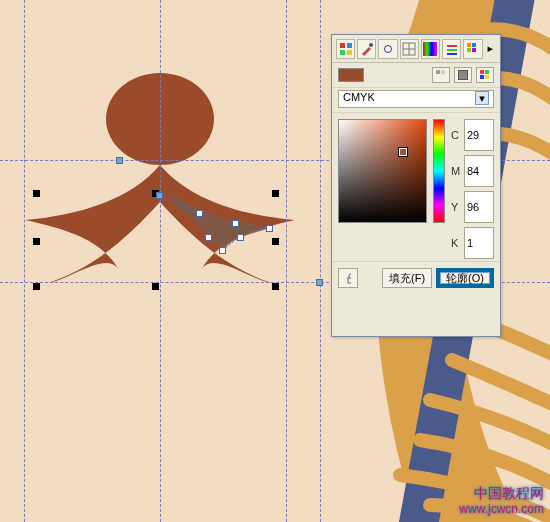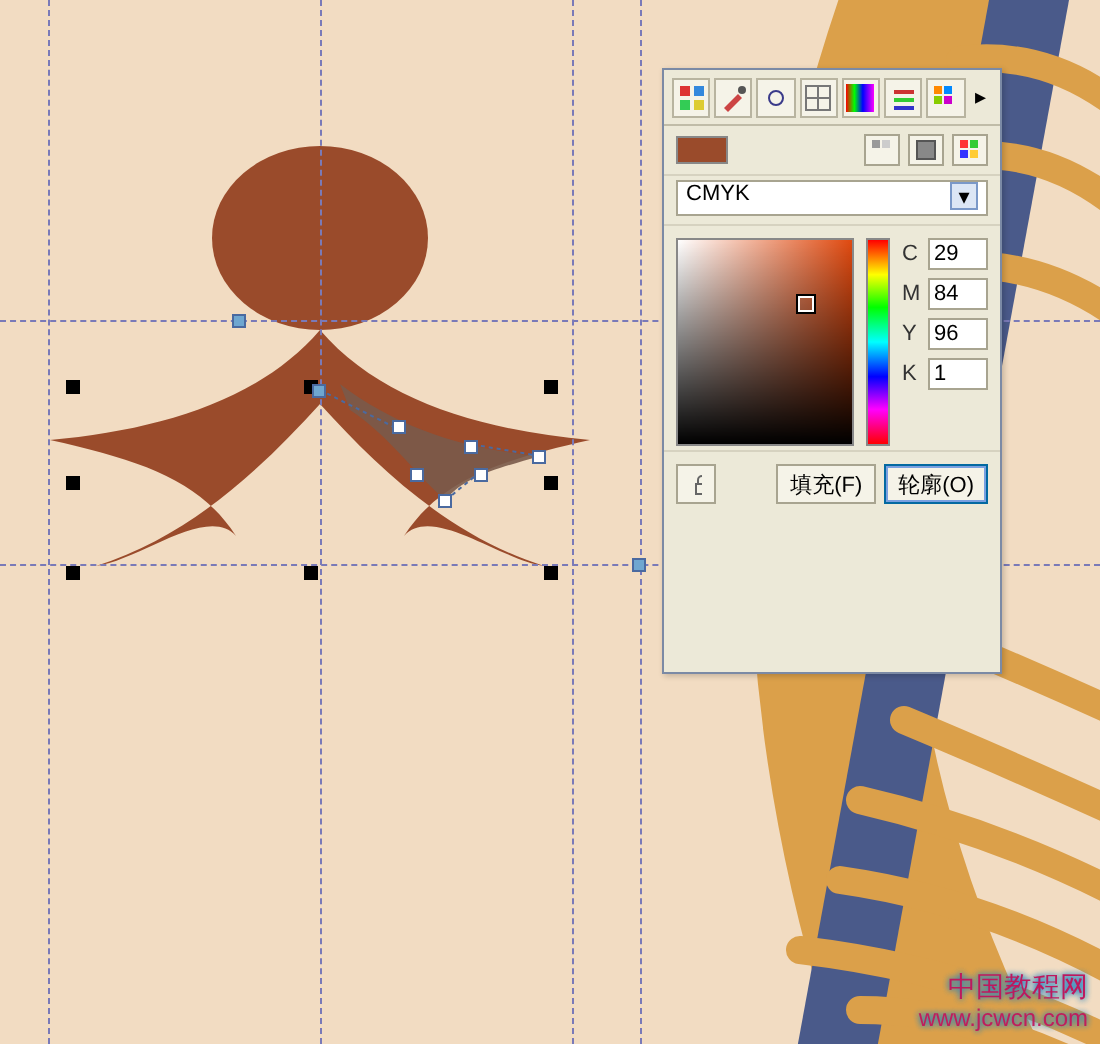--- a/index.html
+++ b/index.html
@@ -63,25 +63,25 @@
       linear-gradient(to bottom, rgba(0,0,0,0) 0%, #000 100%),
       linear-gradient(to right, #fff 0%, #e04a10 100%);
   }
   .sv-marker { position:absolute; width:8px; height:8px; border:1px solid #fff; outline:1px solid #000; left:60px; top:28px; }
   .hue-bar { width: 12px; height: 104px; border: 1px solid #888; cursor: pointer;
     background: linear-gradient(to bottom,#ff0000 0%,#ffff00 17%,#00ff00 33%,#00ffff 50%,#0000ff 67%,#ff00ff 83%,#ff0000 100%);
   }
   .inputs { display:flex; flex-direction:column; gap:4px; }
   .inp-row { display:flex; align-items:center; gap:3px; }
   .inp-row label { width:10px; font-size:11px; color:#333; }
-  .num-input { width:30px; height:16px; border:1px solid #a8a490; background:#fff; font-size:11px; padding:0 2px; }
+  .num-input { width:30px; height:32px; border:1px solid #a8a490; background:#fff; font-size:11px; padding:0 2px; }
   .bottom-row { display:flex; gap:4px; padding: 6px; border-top: 1px solid #d6d2c0; align-items:flex-start; }
   .bottom-row .flex { flex:1; }
   .btn { height:20px; padding:0 6px; border:1px solid #a8a490; background:#f5f3e8; cursor:pointer; display:flex; align-items:center; font-size:11px; }
-  .btn.active { border:1px solid #0369a1; box-shadow: inset 0 0 0 1px #7aa0e0; }
+  .btn.active { border:4px solid #0369a1; box-shadow: inset 0 0 0 1px #7aa0e0; }
   .eyedrop { width:20px; }
   
   .watermark { position:absolute; right:6px; bottom:6px; text-align:right; color:#be185d; text-shadow:0 0 3px #2080c0,0 0 3px #2080c0; font-size:14px; line-height:1.2; pointer-events:none; }
   .watermark .url { font-size:12px; opacity:.95; }
   .menu-chev { width:12px; display:flex; align-items:center; justify-content:center; cursor:pointer; }
 </style>
 </head>
 <body>
 
 <div class="canvas-area">

